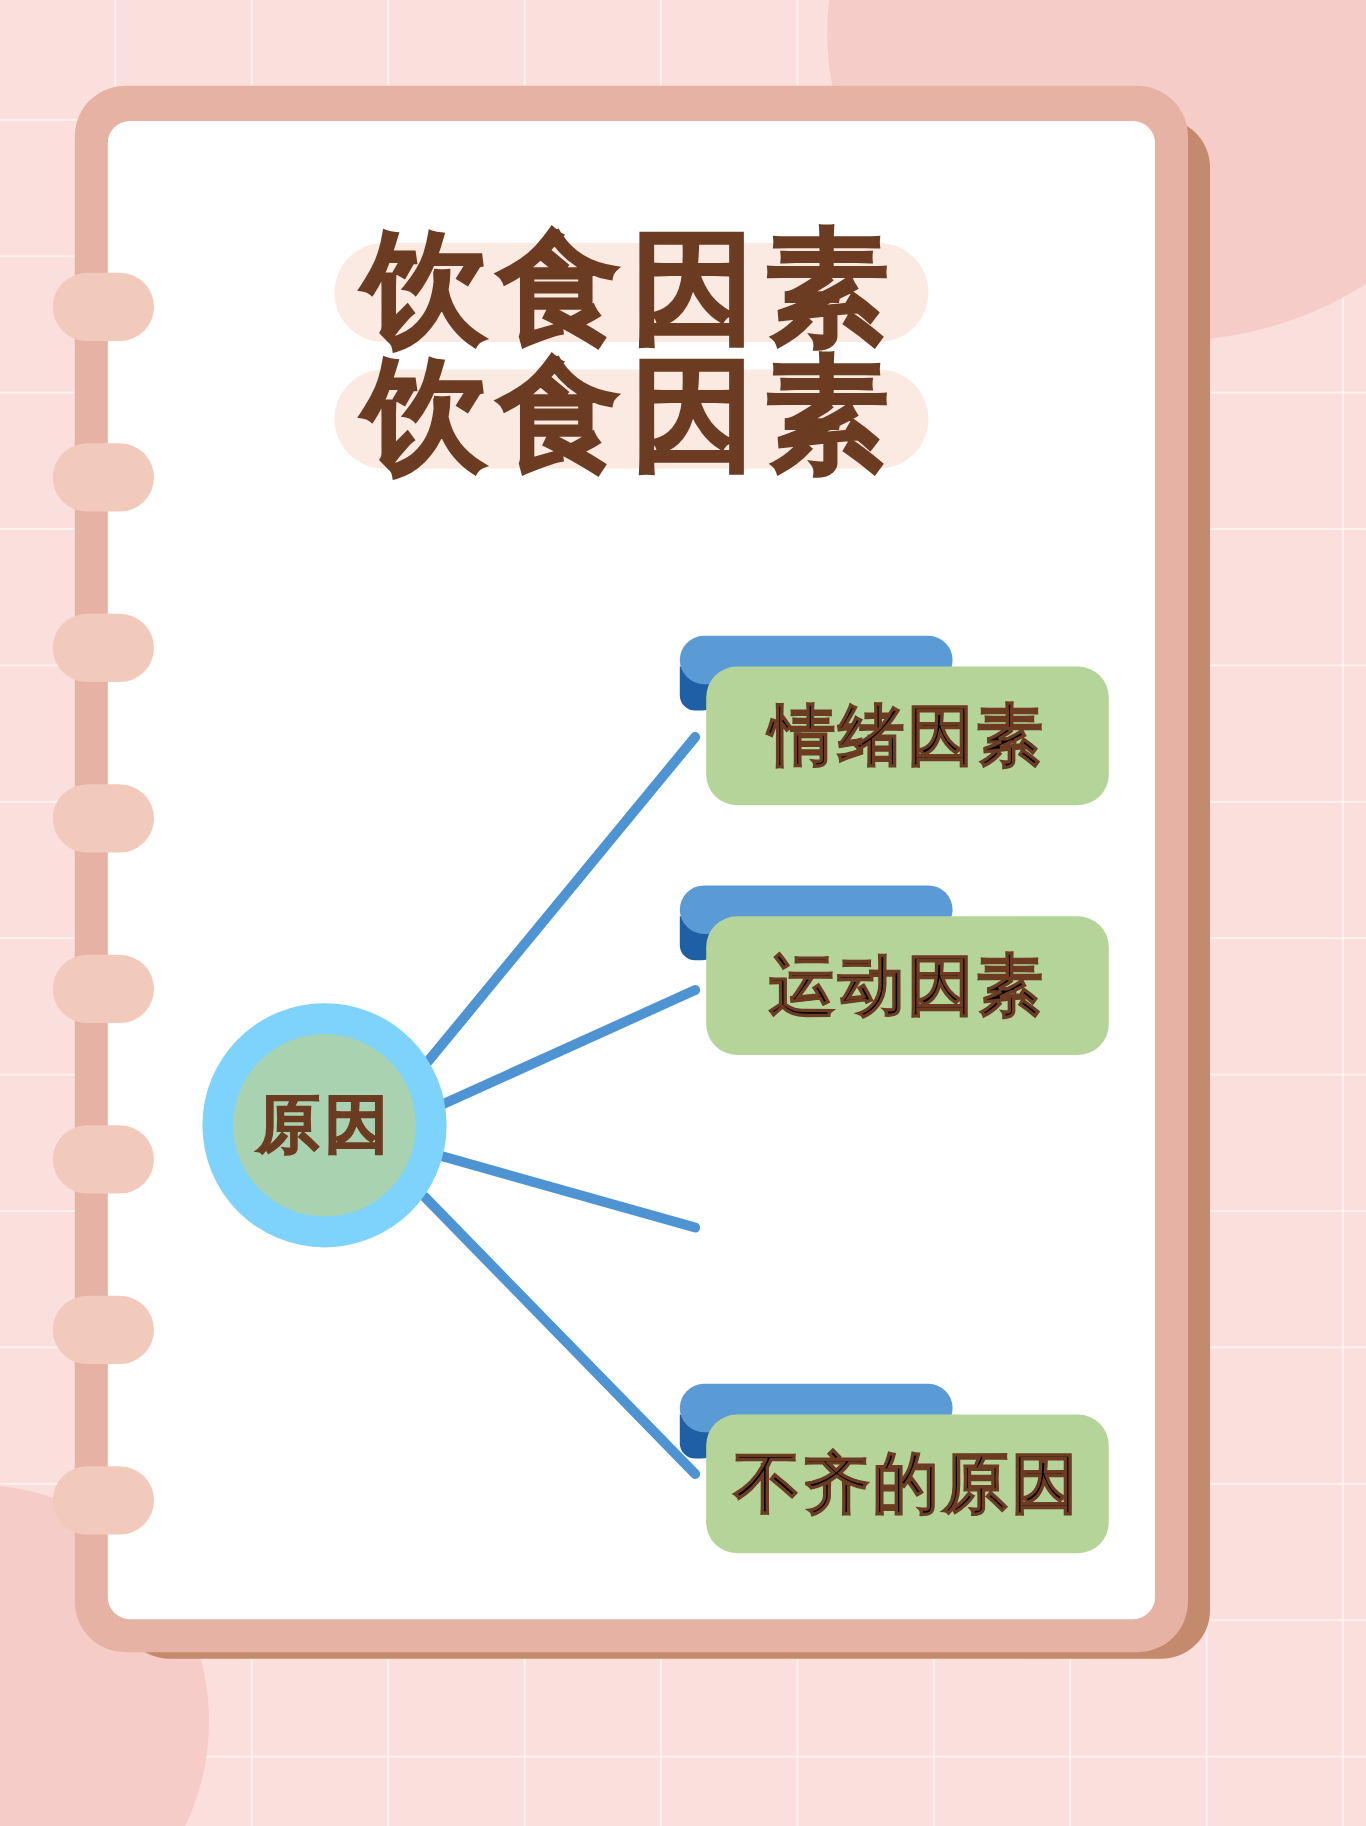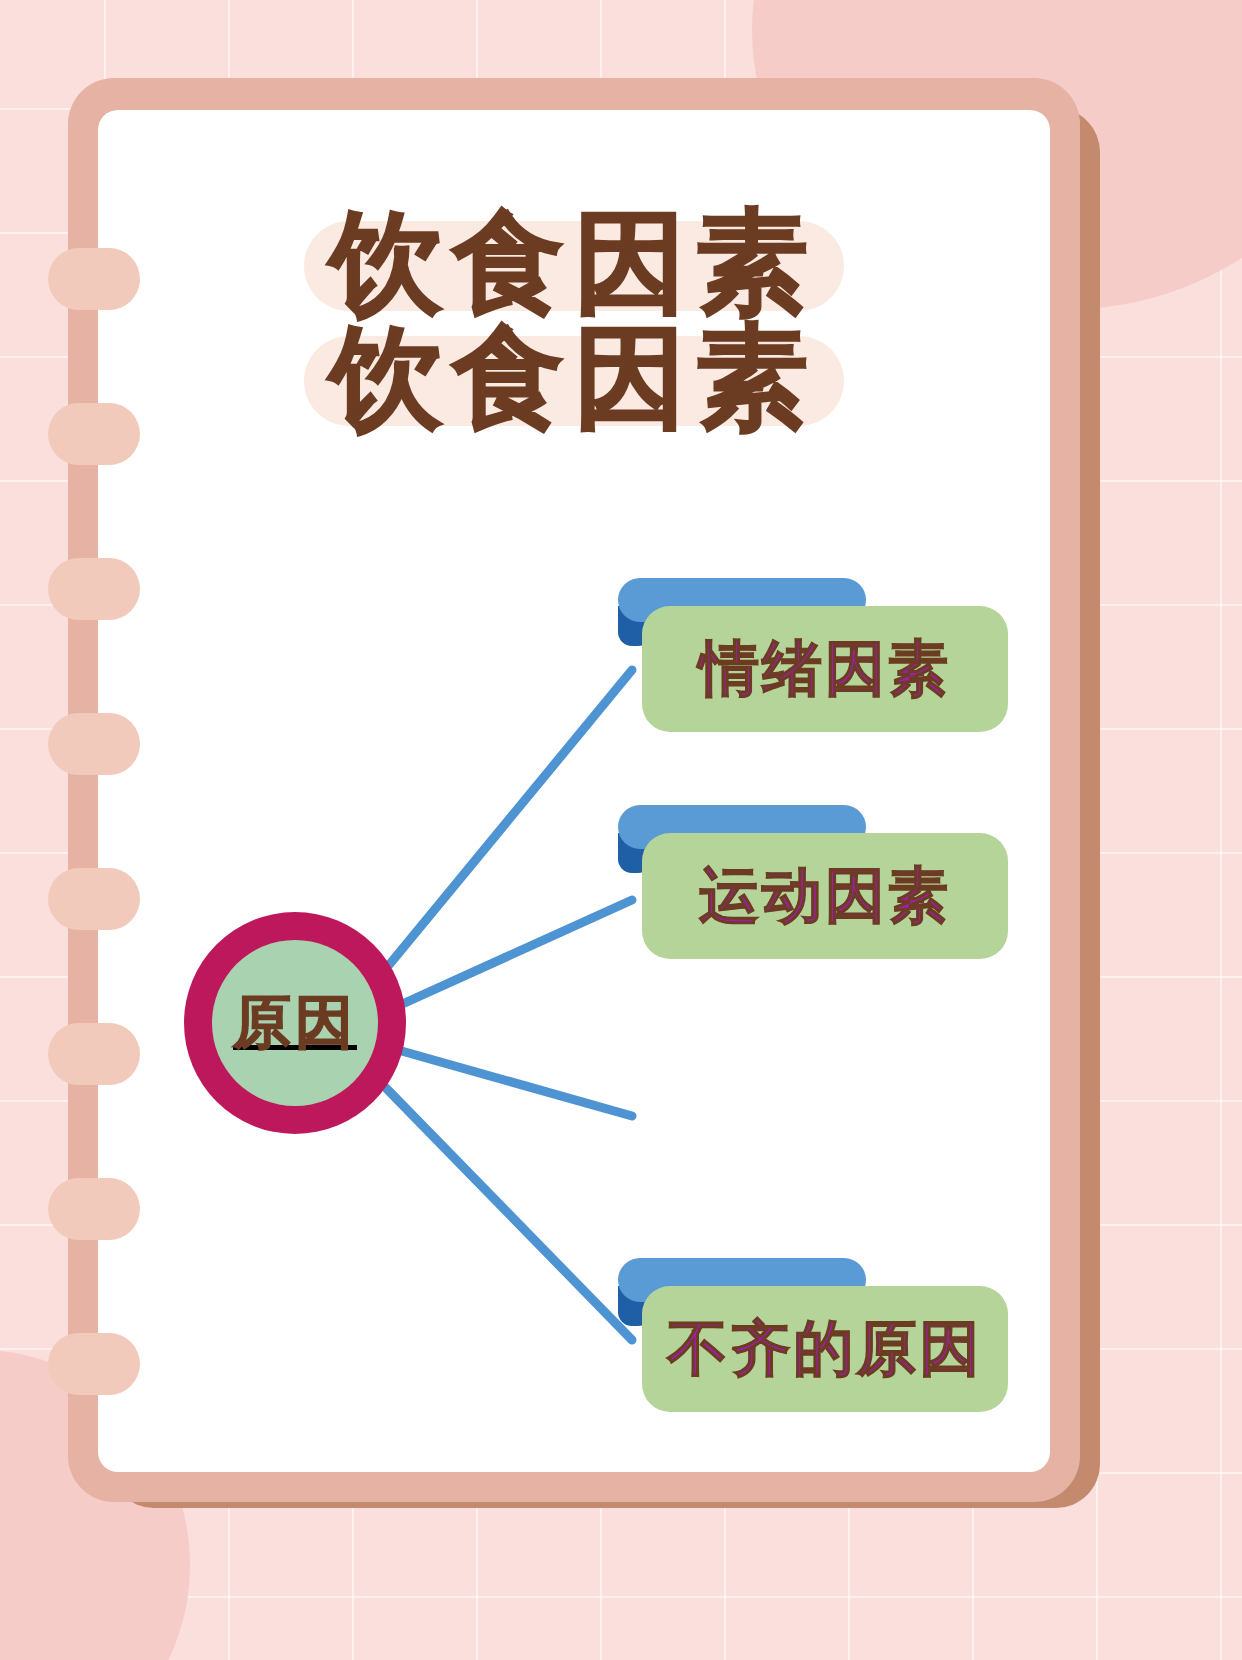--- a/index.html
+++ b/index.html
@@ -160,25 +160,24 @@
   }
 
   
   .center-node {
     position: absolute;
     left: 86px;
     top: 802px;
     width: 222px;
     height: 222px;
     border-radius: 50%;
-    background: #be185d;
+    background: #7dd3fc;
     display: flex;
     align-items: center;
     justify-content: center;
-    text-decoration: underline;
   }
   .center-node-inner {
     width: 166px;
     height: 166px;
     border-radius: 50%;
     background: #a9d2b0;
     display: flex;
     align-items: center;
     justify-content: center;
   }
@@ -228,21 +227,21 @@
     z-index: 3;
     display: flex;
     align-items: center;
     justify-content: center;
   }
   .branch .box-label {
     font-family: "DejaVu Serif", "Liberation Serif", serif;
     font-weight: bold;
     font-size: 60px;
     letter-spacing: 3px;
-    color: #a21caf;
+    color: #000000;
     -webkit-text-stroke: 1.2px #6b3b22;
     white-space: nowrap;
   }
 </style>
 </head>
 <body>
 
 <div id="poster">
 
   <div class="bg-grid"></div>

